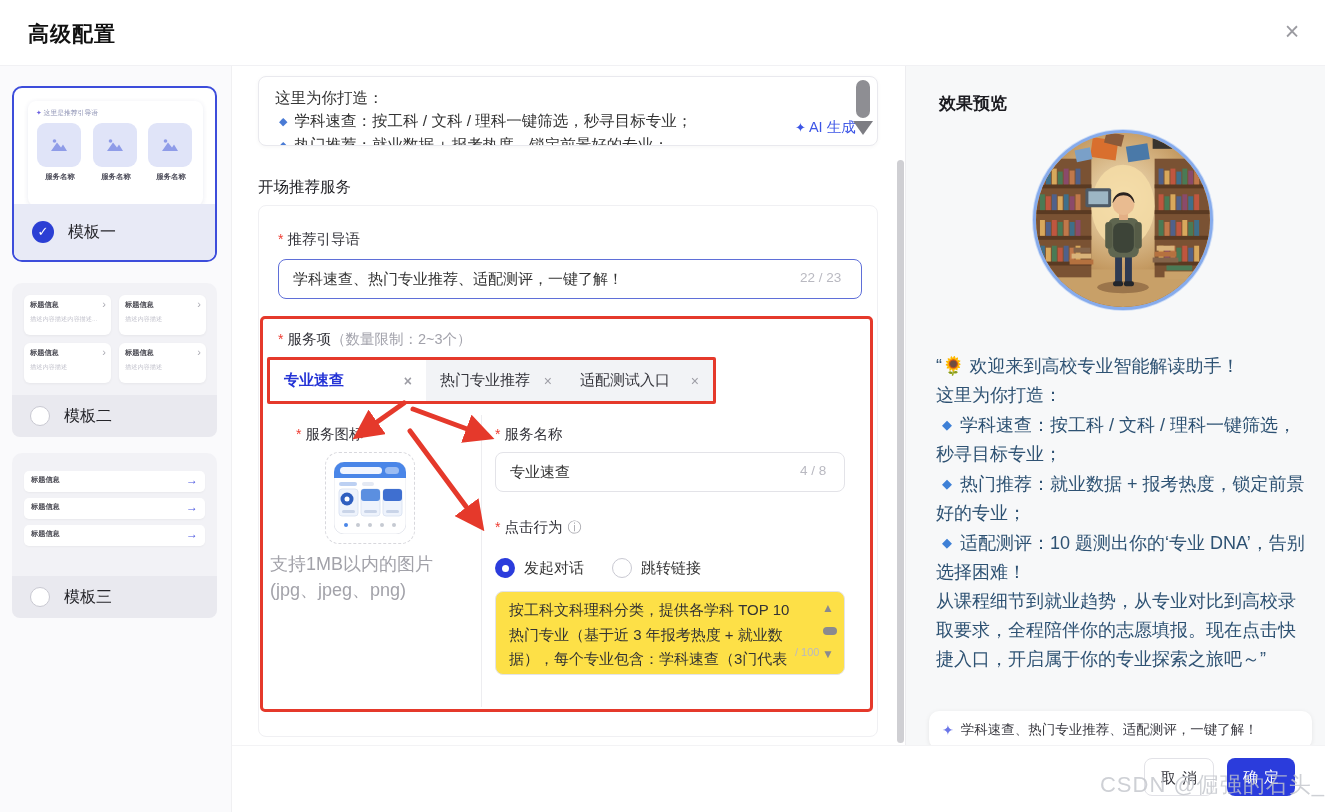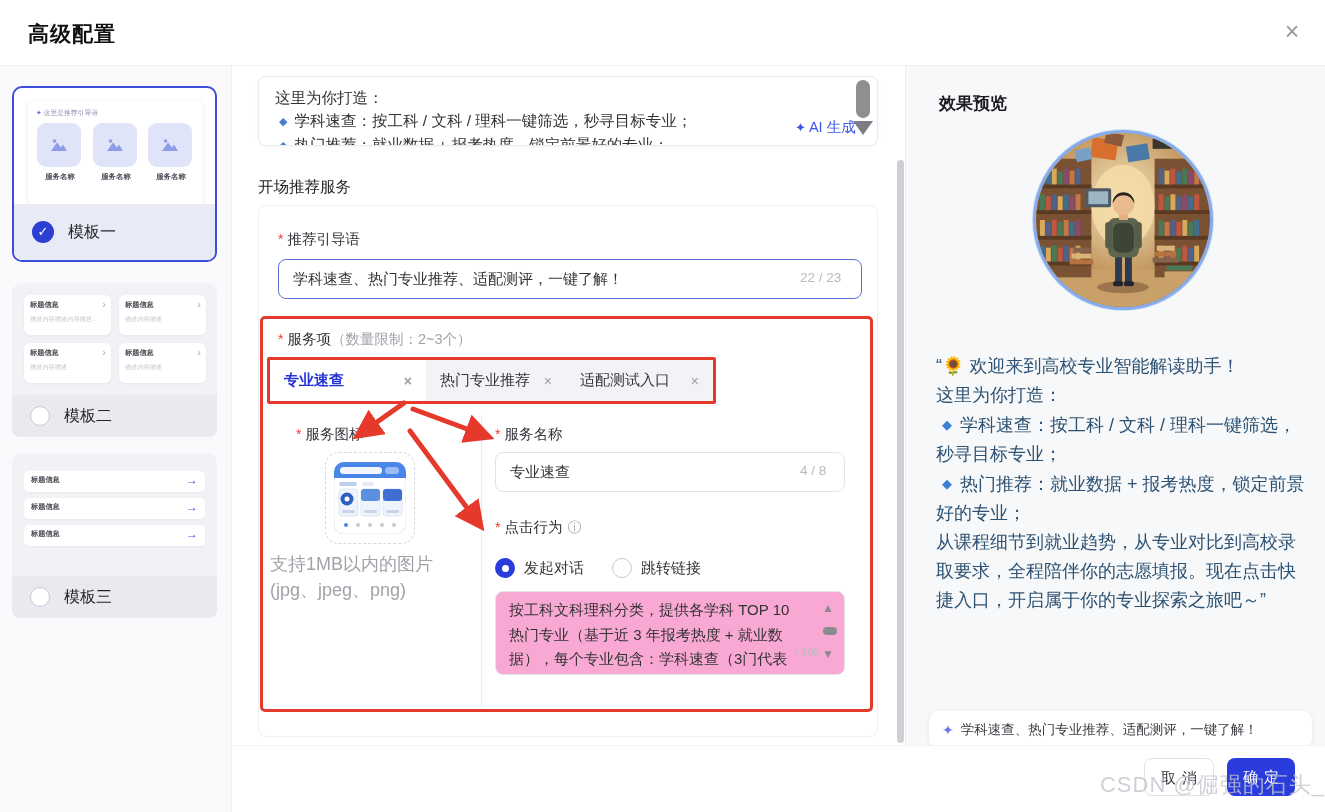--- a/index.html
+++ b/index.html
@@ -85,21 +85,21 @@
 
   .info-i { color:#a8a8ae; font-size:14px; margin-left:5px;}
 
   .radio-row { position:absolute; left:495px; top:558px; display:flex; align-items:center;}
   .radio-outer { width:20px; height:20px; border-radius:50%; }
   .radio-on { background:#2b3cdc; position:relative;}
   .radio-on::after { content:""; position:absolute; left:6.5px; top:6.5px; width:7px; height:7px; background:#fff; border-radius:50%;}
   .radio-off { background:#fff; border:1.5px solid #c9c9d2;}
   .radio-lbl { font-size:15px; color:#333; margin:0 28px 0 9px;}
 
-  .behavior-box { position:absolute; left:495px; top:591px; width:350px; height:84px; border:1px solid #e3e3e8; border-radius:8px; background:#f9a8d4; overflow:hidden; padding:6px 30px 0 13px; font-size:15px; line-height:24.5px; color:#333; white-space:nowrap;}
+  .behavior-box { position:absolute; left:495px; top:591px; width:350px; height:84px; border:1px solid #e3e3e8; border-radius:8px; background:#fde047; overflow:hidden; padding:6px 30px 0 13px; font-size:15px; line-height:24.5px; color:#333; white-space:nowrap;}
   .ta-counter { position:absolute; left:795px; top:646px; font-size:11px; color:#b9b9c1; z-index:2;}
   .ta-up { position:absolute; left:822px; top:601px; font-size:12px; color:#8a8a8f; z-index:3;}
   .ta-dash { position:absolute; left:823px; top:627px; width:14px; height:8px; border-radius:4px; background:#8a8a8f; z-index:3;}
   .ta-down { position:absolute; left:822px; top:647px; font-size:12px; color:#8a8a8f; z-index:3;}
 
   .arrows-svg { position:absolute; left:0; top:0; width:1325px; height:812px; z-index:25; pointer-events:none;}
 
   
   .preview { position:absolute; left:905px; top:66px; width:420px; height:679px; background:#f7f8f9; border-left:1px solid #ededf0;padding-left:48px;}
   .pv-title { position:absolute; left:33px; top:26px; font-size:17px; font-weight:bold; color:#1b1b20;}
@@ -456,20 +456,21 @@
           <path d="M77.5 71 q2 -9 11 -9 q9 0 11 9 l-2 -3 q-3 -6 -9 -6 q-6 0 -9 6 Z" fill="#2a2320"></path>
         </g>
       </svg>
     </div>
 
     <div class="pv-msg">
       <div>“🌻 欢迎来到高校专业智能解读助手！</div>
       <div>这里为你打造：</div>
       <div><span class="pdia">◆</span><span>学科速查：按工科 / 文科 / 理科一键筛选，秒寻目标专业；</span></div>
       <div><span class="pdia">◆</span><span>热门推荐：就业数据 + 报考热度，锁定前景好的专业；</span></div>
+      <div><span class="pdia">◆</span><span>适配测评：10 题测出你的‘专业 DNA’，告别选择困难！</span></div>
       <div>从课程细节到就业趋势，从专业对比到高校录取要求，全程陪伴你的志愿填报。现在点击快捷入口，开启属于你的专业探索之旅吧～”</div>
     </div>
 
     <div class="quickbar">
       <span class="spk">✦</span>
       <span>学科速查、热门专业推荐、适配测评，一键了解！</span>
     </div>
   </div>
 
   <div class="footer">

